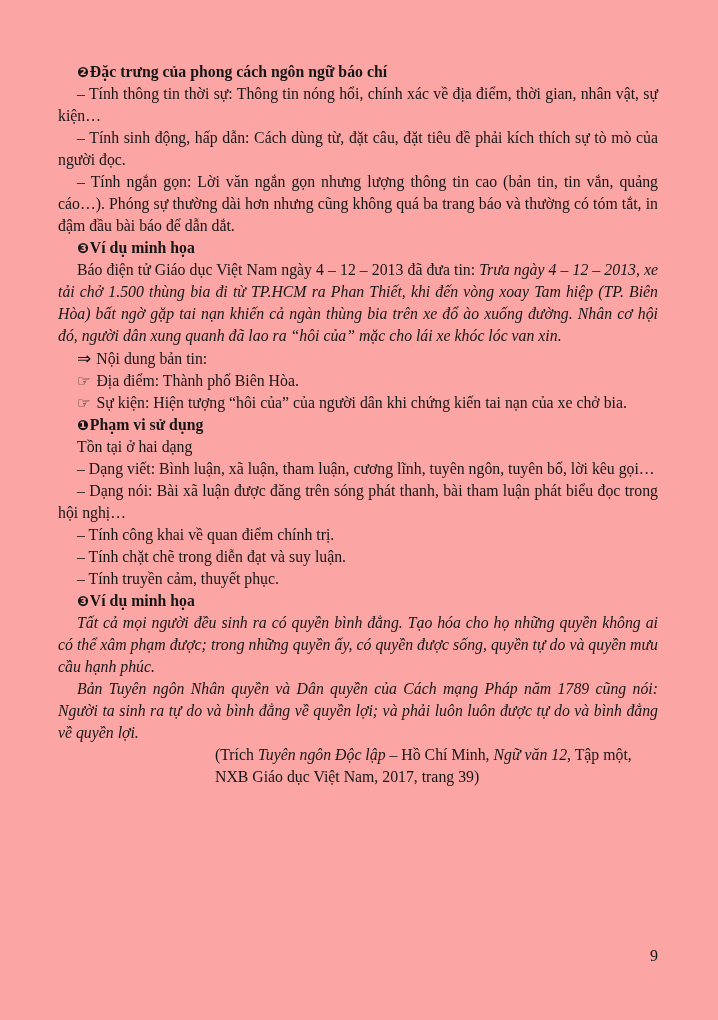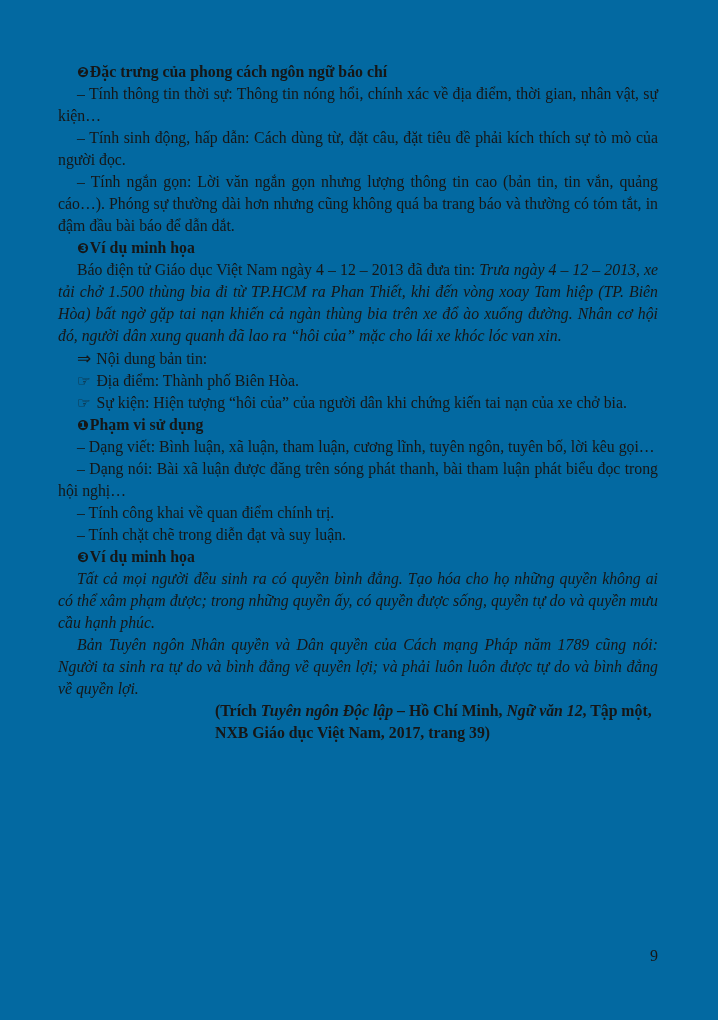--- a/index.html
+++ b/index.html
@@ -1,19 +1,19 @@
 <!DOCTYPE html>
 <html lang="vi"><head>
 <meta charset="utf-8">
 <style>
   html,body { margin:0; padding:0; background:#e8e8e8; }
   .page {
     position:relative;
     width:718px; height:1020px;
-    background:#0369a1;
+    background:#fca5a5;
     font-family:"Liberation Serif", "DejaVu Serif", serif;
     color:#161616;
     overflow:hidden;
     margin:0 auto;
   }
   .content {
     position:absolute;
     left:58px; top:61px; width:600px;
   }
   .content p, .content .h {
@@ -40,21 +40,20 @@
   }
   .hand {
     font-family:"DejaVu Sans", sans-serif;
     font-size:15px;
     margin-right:6px;
   }
   .it { font-style:italic; }
   .citation {
     margin-left:157px !important;
     text-align:center;
-    font-weight:bold;
   }
   .page-number {
     position:absolute;
     left:650px; top:945px;
     font-size:16px;
     line-height:22px;
     font-family:"Liberation Serif", serif;
   }
 </style>
 </head>
@@ -74,26 +73,28 @@
     <p class="indent"><span>Báo điện tử Giáo dục Việt Nam ngày 4 – 12 – 2013 đã đưa tin: </span><span class="it">Trưa ngày 4 – 12 – 2013, xe tải chở 1.500 thùng bia đi từ TP.HCM ra Phan Thiết, khi đến vòng xoay Tam hiệp (TP. Biên Hòa) bất ngờ gặp tai nạn khiến cả ngàn thùng bia trên xe đổ ào xuống đường. Nhân cơ hội đó, người dân xung quanh đã lao ra “hôi của” mặc cho lái xe khóc lóc van xin.</span></p>
 
     <p class="indent"><span class="arrow">⇒</span><span>Nội dung bản tin:</span></p>
 
     <p class="indent"><span class="hand">☞</span><span>Địa điểm: Thành phố Biên Hòa.</span></p>
     <p class="indent"><span class="hand">☞</span><span>Sự kiện: Hiện tượng “hôi của” của người dân khi chứng kiến tai nạn của xe chở bia.</span></p>
 
 
     <div class="h"><span class="marker">❶</span><span>Phạm vi sử dụng</span></div>
 
+    <p class="indent">Tồn tại ở hai dạng</p>
     <p class="indent">– Dạng viết: Bình luận, xã luận, tham luận, cương lĩnh, tuyên ngôn, tuyên bố, lời kêu gọi…</p>
     <p class="indent">– Dạng nói: Bài xã luận được đăng trên sóng phát thanh, bài tham luận phát biểu đọc trong hội nghị…</p>
 
 
     <p class="indent">– Tính công khai về quan điểm chính trị.</p>
     <p class="indent">– Tính chặt chẽ trong diễn đạt và suy luận.</p>
+    <p class="indent">– Tính truyền cảm, thuyết phục.</p>
 
     <div class="h"><span class="marker">❸</span><span>Ví dụ minh họa</span></div>
 
     <p class="indent it">Tất cả mọi người đều sinh ra có quyền bình đẳng. Tạo hóa cho họ những quyền không ai có thể xâm phạm được; trong những quyền ấy, có quyền được sống, quyền tự do và quyền mưu cầu hạnh phúc.</p>
     <p class="indent it">Bản Tuyên ngôn Nhân quyền và Dân quyền của Cách mạng Pháp năm 1789 cũng nói: Người ta sinh ra tự do và bình đẳng về quyền lợi; và phải luôn luôn được tự do và bình đẳng về quyền lợi.</p>
 
     <p class="citation"><span>(Trích </span><span class="it">Tuyên ngôn Độc lập</span><span> – Hồ Chí Minh, </span><span class="it">Ngữ văn 12</span><span>, Tập một,</span></p>
     <p class="citation"><span>NXB Giáo dục Việt Nam, 2017, trang 39)</span></p>
 
   </div>

